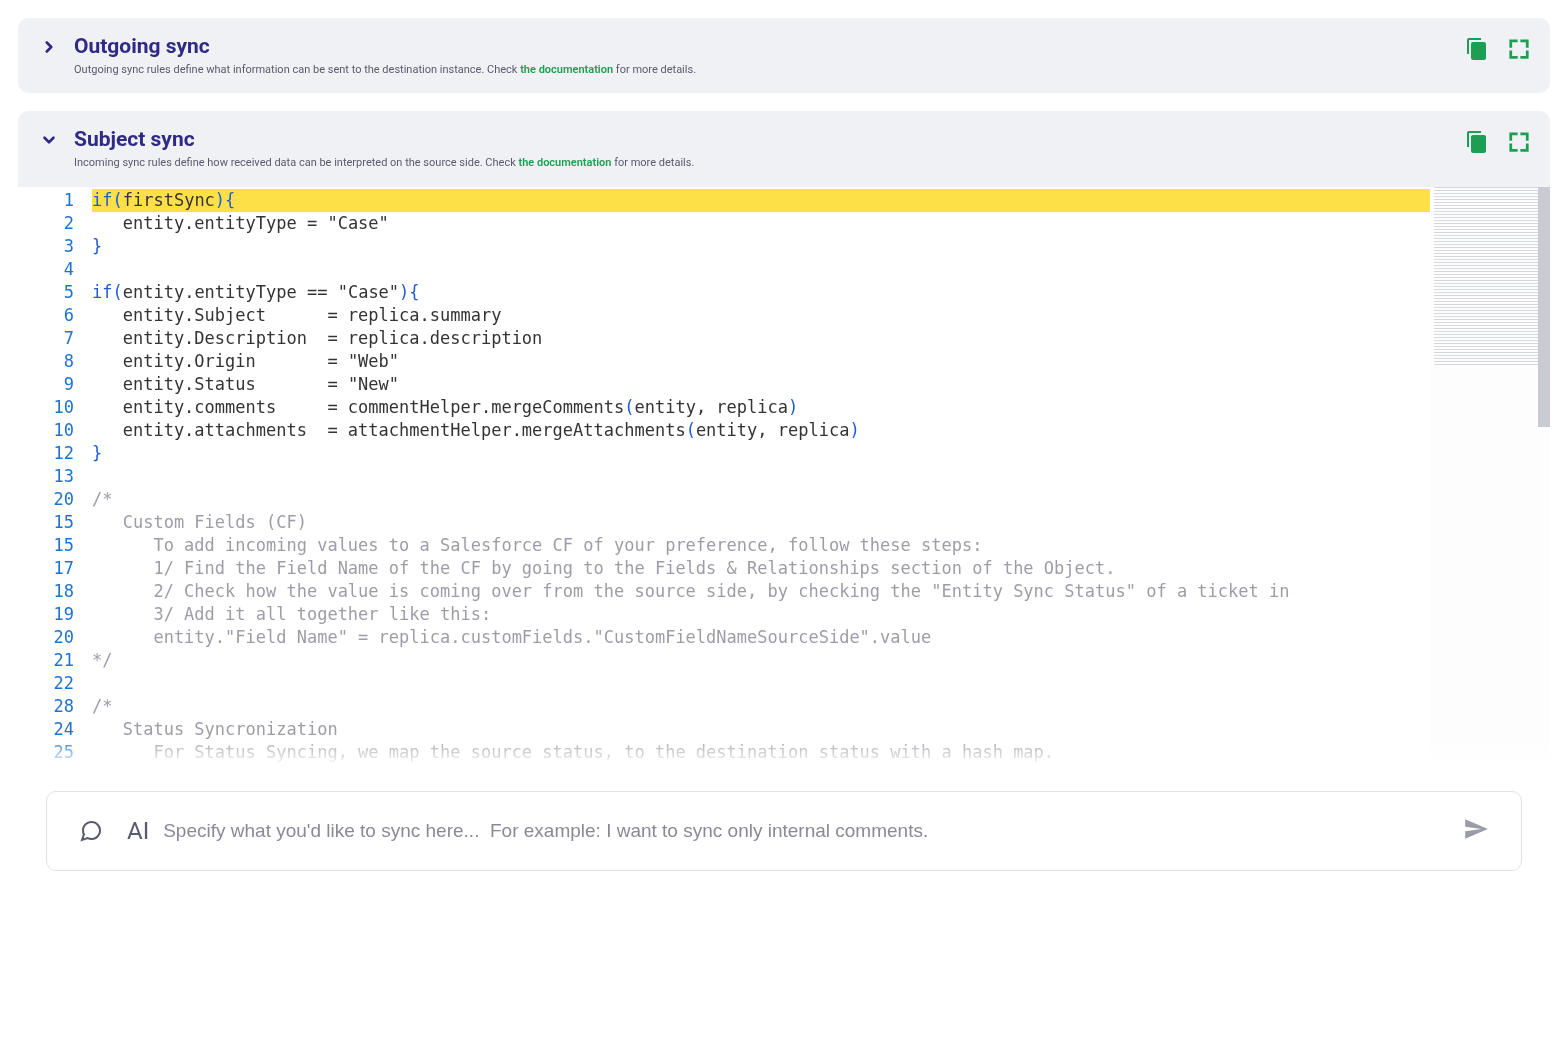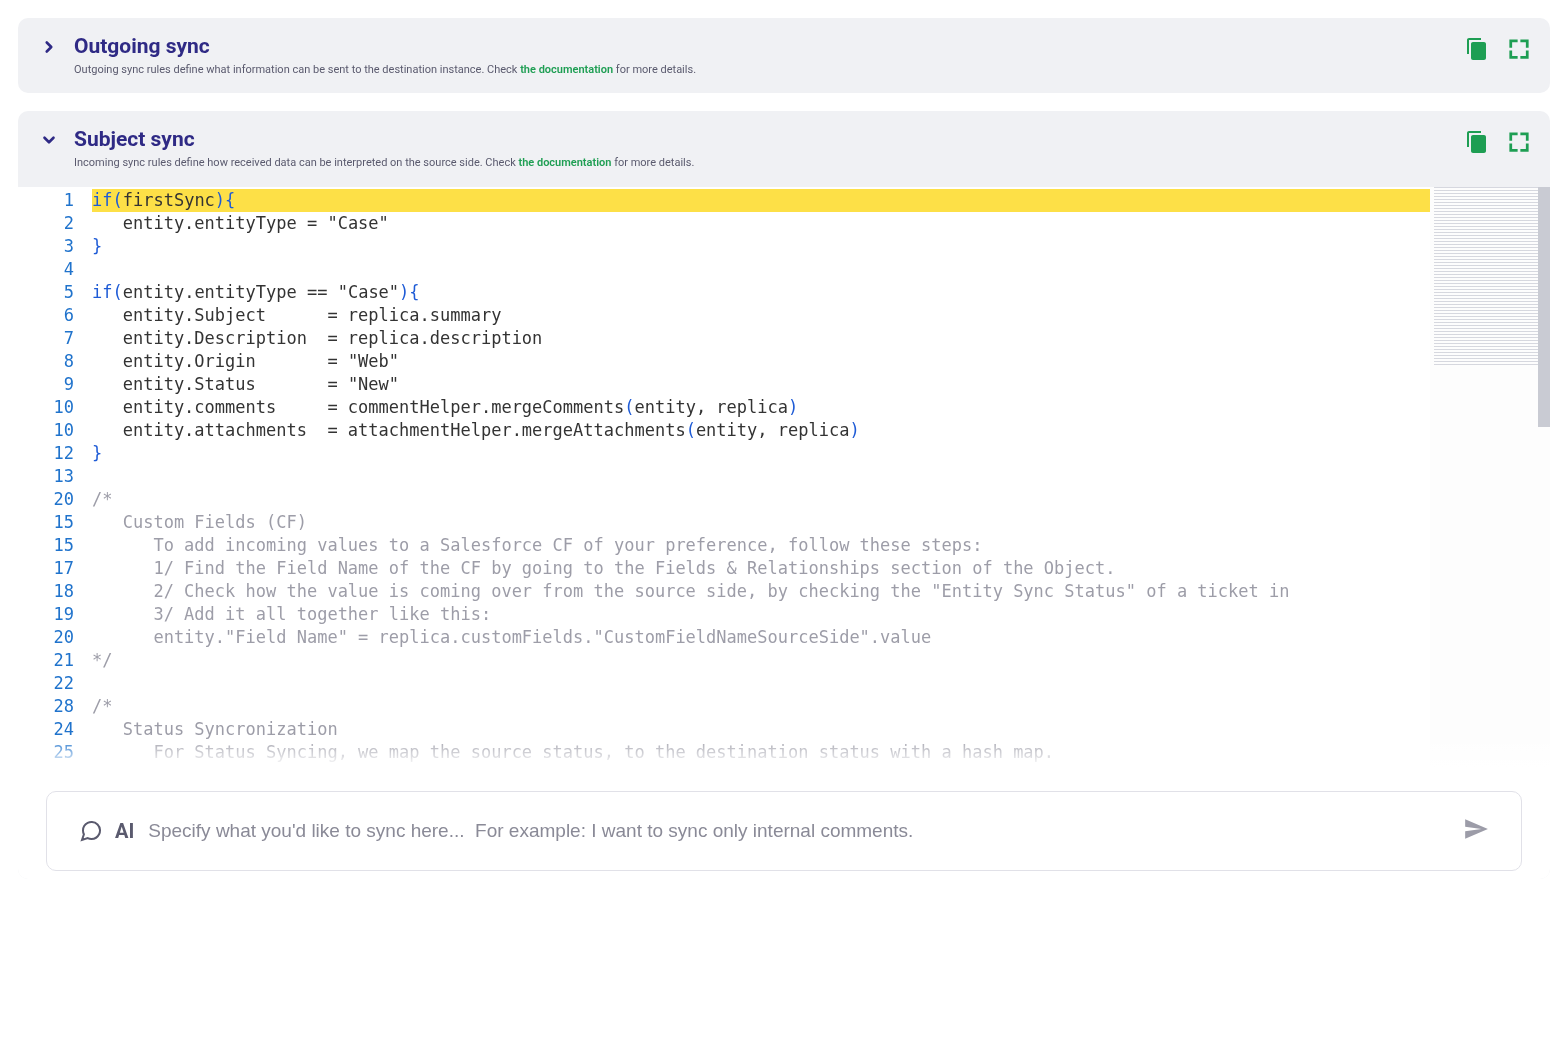--- a/index.html
+++ b/index.html
@@ -143,26 +143,26 @@
   }
   .ai-card {
     border:1px solid #e1e1e8;
     border-radius: 10px;
     padding: 24px 32px;
     display:flex;
     align-items:center;
     gap: 14px;
   }
   .ai-label {
-    font-weight:700;
-    font-size:20px;
+    font-weight:400;
+    font-size:24px;
     color:#5a5a6e;
     display:flex;
     align-items:center;
-    gap:12px;
+    gap:24px;
   }
   .ai-label svg { display:inline-block; }
   .ai-input {
     flex:1;
     border:none;
     outline:none;
     font-size:19px;
     color:#5a5a6e;
     background:transparent;
   }

